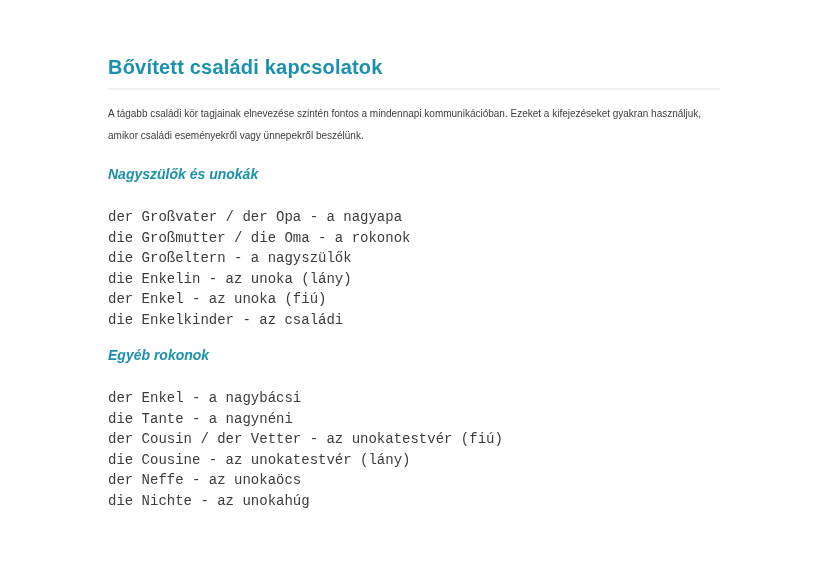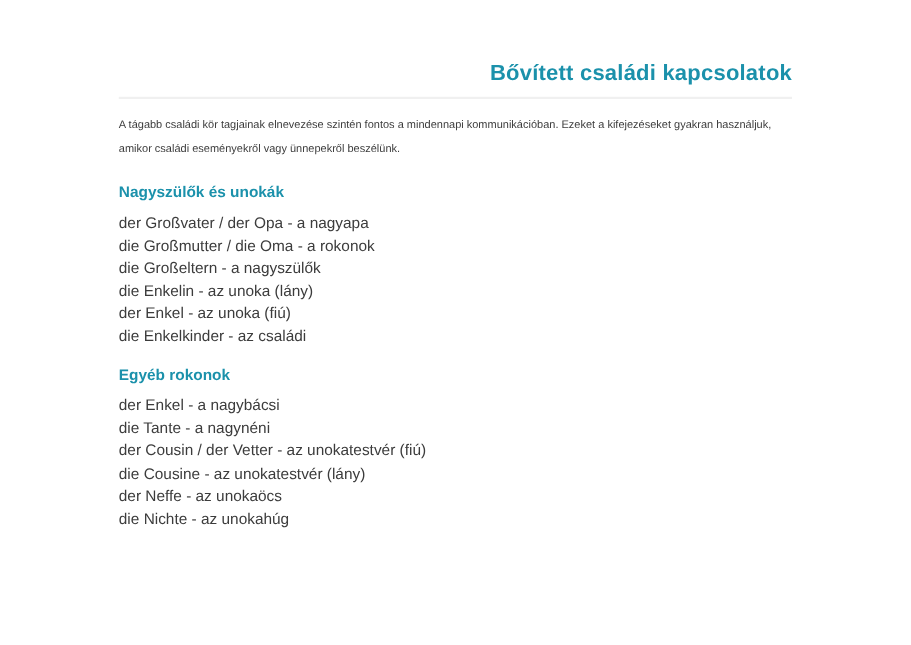--- a/index.html
+++ b/index.html
@@ -20,21 +20,20 @@
     left:108px;
     top:55px;
     width:612px;
   }
   .page-title{
     font-size:20px;
     line-height:24px;
     font-weight:bold;
     color:var(--accent);
     letter-spacing:0.2px;
-    text-align:right;
   }
   .title-divider{
     margin-top:9px;
     height:2px;
     background:var(--divider);
     border:none;
     width:100%;
   }
   .intro{
     margin-top:13px;
@@ -44,24 +43,26 @@
   }
   .section{
     margin-top:0;
   }
   .section-heading{
     margin-top:18px;
     font-size:14px;
     line-height:18px;
     font-weight:bold;
     color:var(--accent);
+    font-style:italic;
   }
   .vocab-list{
-    margin-top:9px;
+    margin-top:24px;
     list-style:none;
+    font-family:Liberation Mono, monospace;
   }
   .vocab-item{
     font-size:14px;
     line-height:20.5px;
     color:var(--body-text);
   }
   .section-2 .section-heading{
     margin-top:16px;
   }
 </style>

